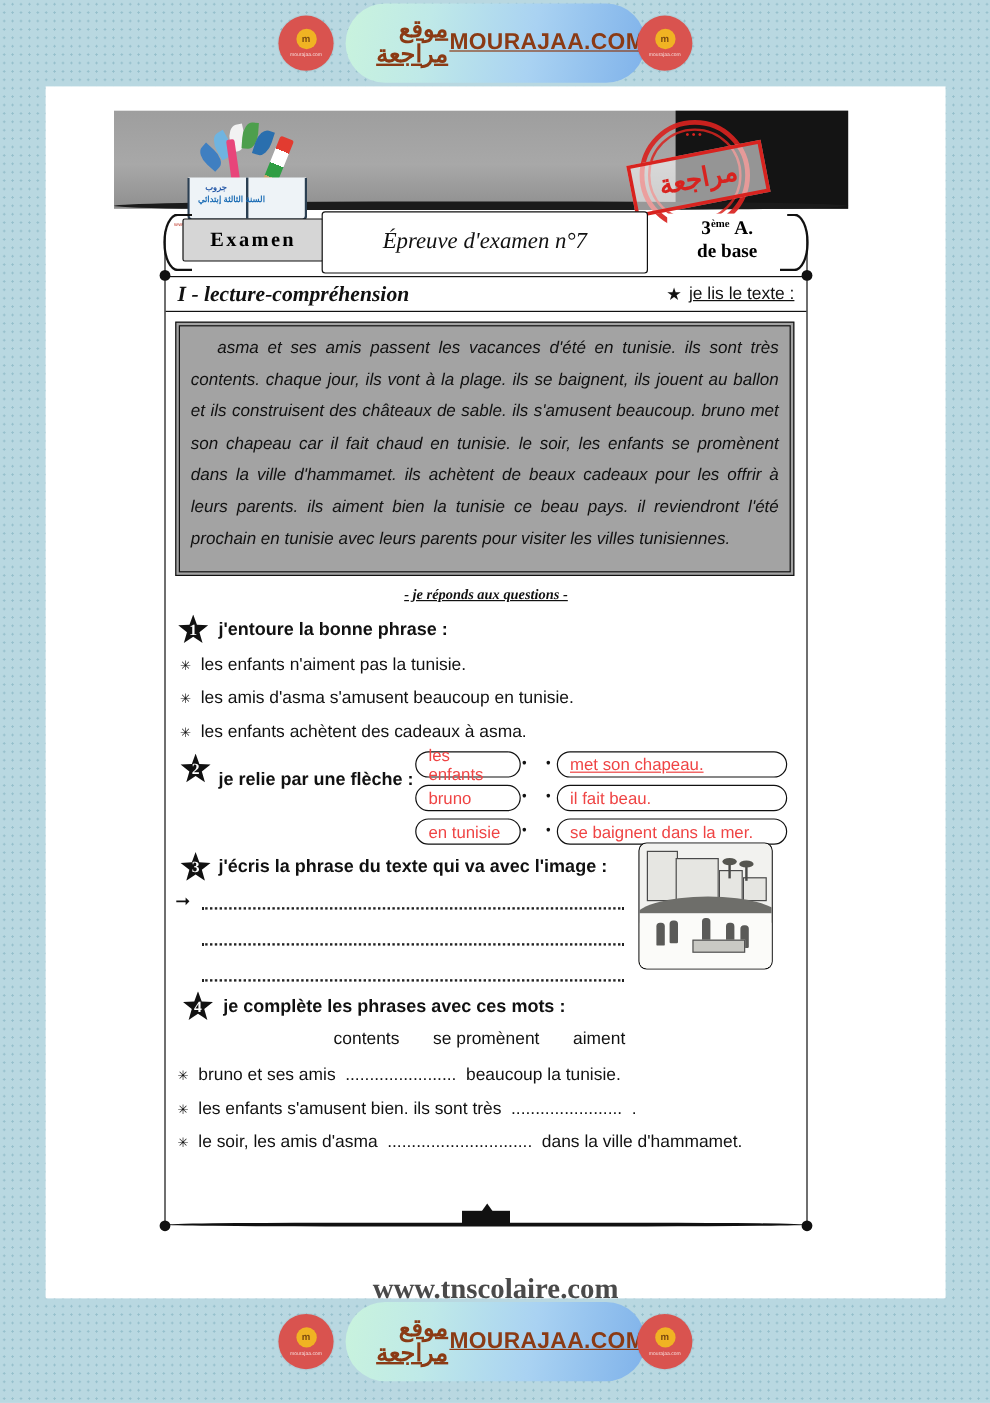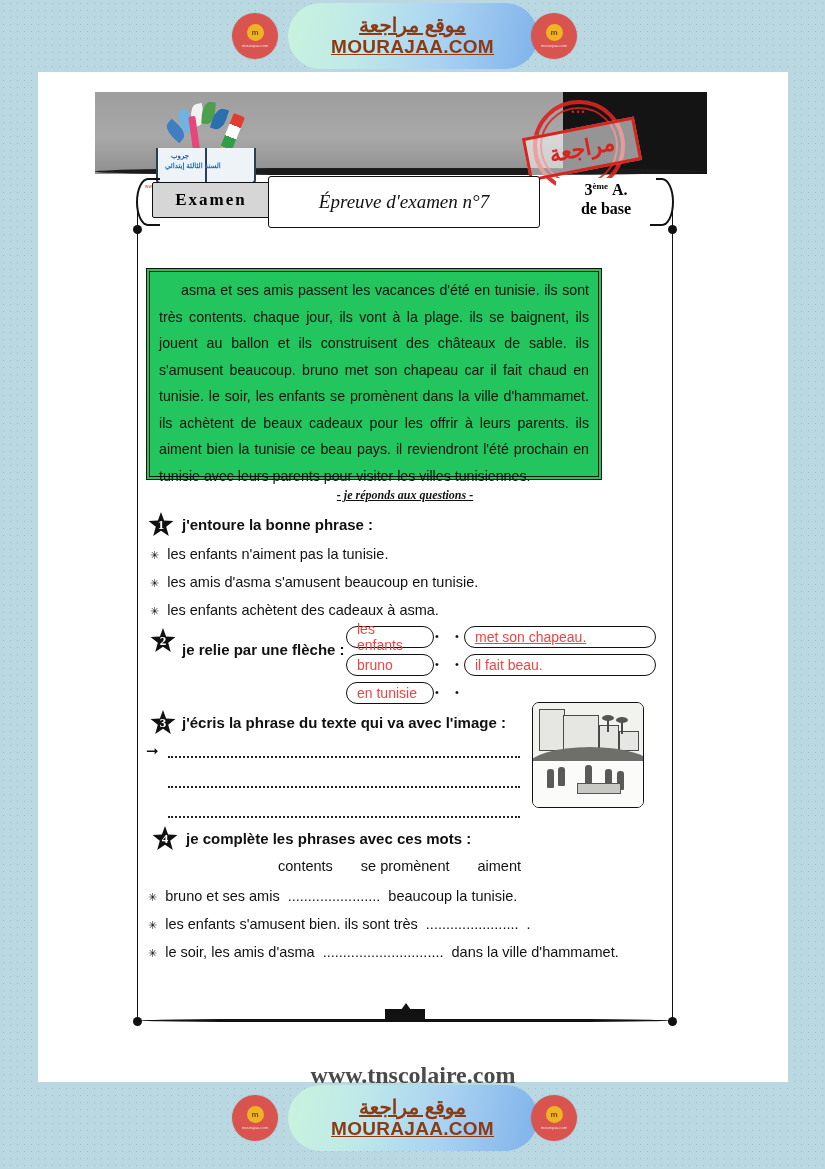--- a/index.html
+++ b/index.html
@@ -36,21 +36,21 @@
   .wm-band.top { top: 0; }
   .wm-band.bottom { top: 1082px; }
 
   .wm-pill {
     position: relative;
     width: 250px;
     height: 66px;
     border-radius: 34px;
     background: linear-gradient(100deg, #c9f3dd 0%, #bfe9e8 28%, #a9d2f2 62%, #7fb2ea 100%);
     display: flex;
-    flex-direction: column;
+    flex-direction: row;
     align-items: center;
     justify-content: center;
     gap: 1px;
   }
   .wm-ar {
     font-size: 20px;
     font-weight: bold;
     color: #8b3a14;
     text-decoration: underline;
     line-height: 1.05;
@@ -347,25 +347,26 @@
     display: flex;
     align-items: center;
     gap: 6px;
   }
   .sec-right u { text-decoration: underline; }
 
   
   .textbox {
     position: absolute;
     left: 8px; top: 74px;
-    width: 456px; height: 212px;
+    width: 516px; height: 212px;
     border: 1.4px solid #111;
     box-sizing: border-box;
     padding: 8px 12px 0 12px;
-    background: #22c55e;
+    background: #a3a3a3;
+    font-style: italic;
   }
   .textbox:before {
     content: "";
     position: absolute;
     left: 2px; top: 2px; right: 2px; bottom: 2px;
     border: 1px solid #111;
     pointer-events: none;
   }
   .passage {
     font-size: 14.2px;
@@ -618,20 +619,27 @@
         <div class="tab tab-exam">Examen</div>
         <div class="tab tab-center">Épreuve d'examen n°7</div>
         <div class="tab tab-level">
           <div>
             <span>3</span><sup>ème</sup>&nbsp;<span>A.</span>
           </div>
           <div>de base</div>
         </div>
       </div>
 
+      <div class="sec-head">
+        <div class="sec-title">I - lecture-compréhension</div>
+        <div class="sec-right">
+          <span>★</span>
+          <u>je lis le texte :</u>
+        </div>
+      </div>
 
       <div class="textbox">
         <p class="passage">asma et ses amis passent les vacances d'été en tunisie. ils sont très contents. chaque jour, ils vont à la plage. ils se baignent, ils jouent au ballon et ils construisent des châteaux de sable. ils s'amusent beaucoup. bruno met son chapeau car il fait chaud en tunisie. le soir, les enfants se promènent dans la ville d'hammamet. ils achètent de beaux cadeaux pour les offrir à leurs parents. ils aiment bien la tunisie ce beau pays. il reviendront l'été prochain en tunisie avec leurs parents pour visiter les villes tunisiennes.</p>
       </div>
 
       <div class="q-head">
         <u>- je réponds aux questions -</u>
       </div>
 
       <div class="qnum" style="left:10px; top:318px;">1</div>
@@ -658,20 +666,21 @@
 
       <div class="dot-conn" style="left:297px; top:436px;">•</div>
       <div class="dot-conn" style="left:297px; top:464px;">•</div>
       <div class="dot-conn" style="left:297px; top:492px;">•</div>
       <div class="dot-conn" style="left:317px; top:436px;">•</div>
       <div class="dot-conn" style="left:317px; top:464px;">•</div>
       <div class="dot-conn" style="left:317px; top:492px;">•</div>
 
       <div class="pill" style="left:326px; top:432px; width:192px;text-decoration:underline;">met son chapeau.</div>
       <div class="pill" style="left:326px; top:460px; width:192px;">il fait beau.</div>
+      <div class="pill" style="left:326px; top:488px; width:192px;">se baignent dans la mer.</div>
 
       <div class="qnum" style="left:12px; top:516px;">3</div>
       <div class="qrow-title" style="left:44px; top:520px;">j'écris la phrase du texte qui va avec l'image :</div>
 
       <div class="illus" style="left:394px; top:508px;">
         <div class="sky"></div>
         <div class="bldg" style="left:6px;  top:6px;  width:24px; height:40px;"></div>
         <div class="bldg" style="left:30px; top:12px; width:34px; height:34px;"></div>
         <div class="bldg" style="left:66px; top:22px; width:18px; height:24px;"></div>
         <div class="bldg" style="left:86px; top:28px; width:18px; height:18px;"></div>

